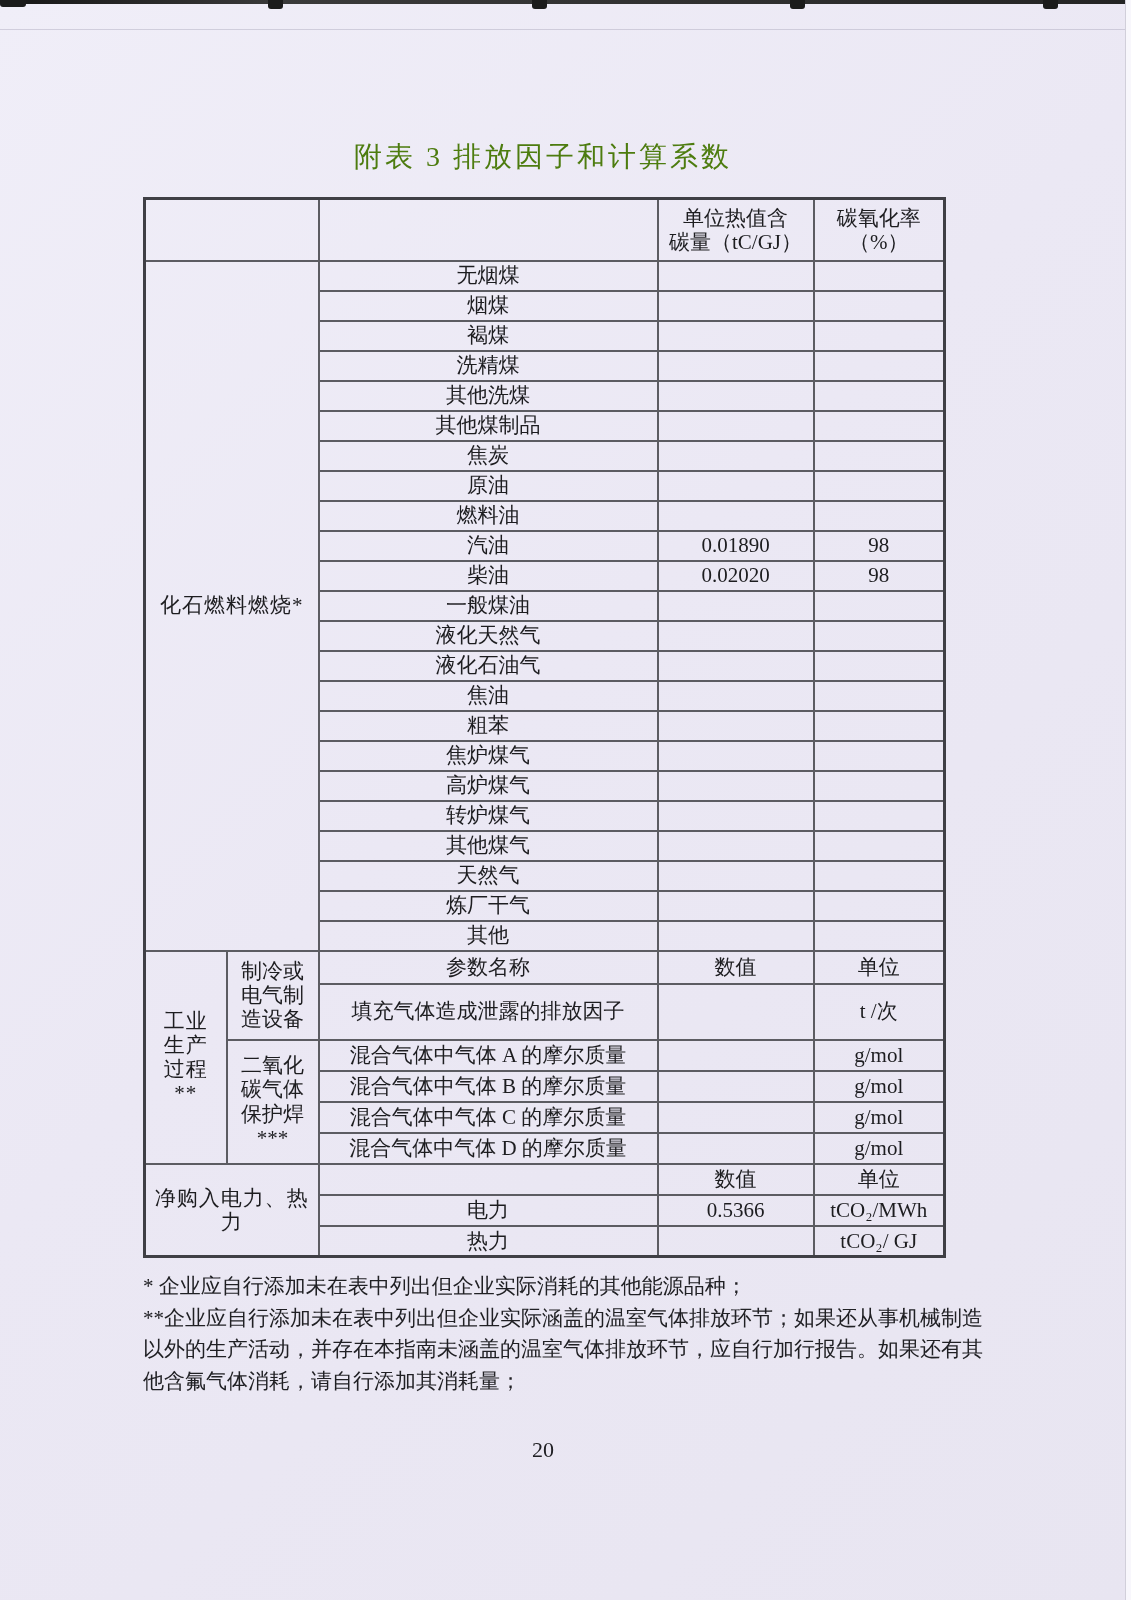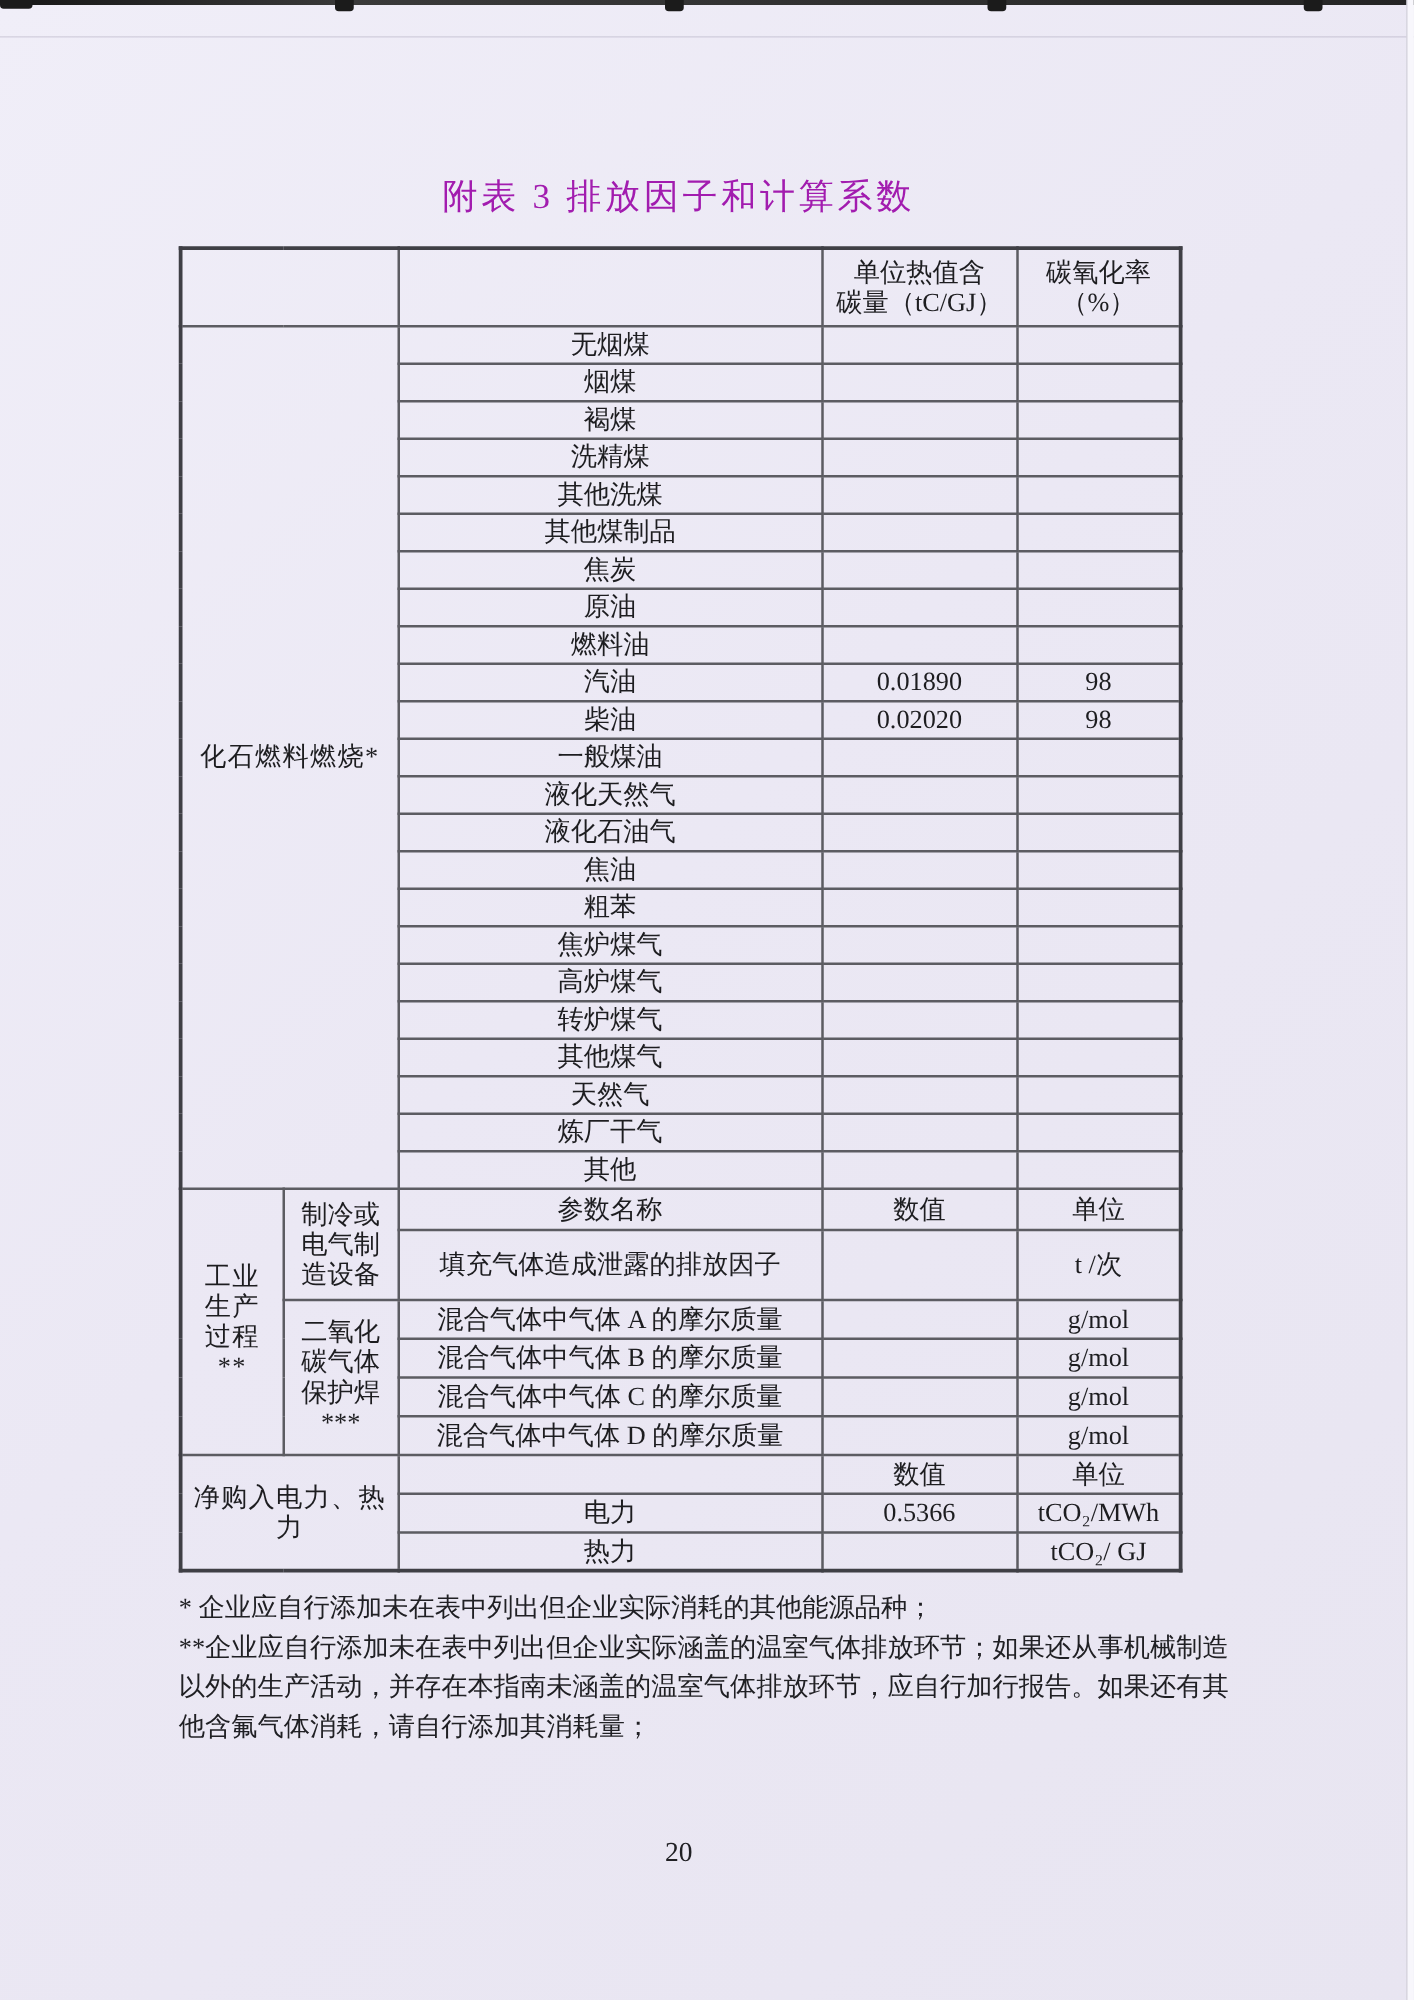--- a/index.html
+++ b/index.html
@@ -13,40 +13,40 @@
     background:linear-gradient(90deg,#161616,#3a3a3a 25%,#2e2e2e 70%,#242424);}
   .tick{position:absolute;top:0;height:9px;width:15px;background:#1b1b1b;border-radius:0 0 3px 3px;}
   .tick.t0{left:0;width:26px;height:7px;}
   .tick.t1{left:268px;} .tick.t2{left:532px;} .tick.t3{left:790px;} .tick.t4{left:1043px;}
   .scan-line{position:absolute;top:29px;left:0;width:100%;height:1px;background:rgba(128,126,150,.28);}
   .right-strip{position:absolute;top:0;right:0;width:5px;height:100%;
     background:#f8f7fc;border-left:1px solid rgba(118,116,140,.30);}
 
   .content{position:absolute;left:143px;top:0;}
   .title{width:800px;margin-top:138px;text-align:center;font-size:28px;
-    letter-spacing:3px;color:#a21caf;}
+    letter-spacing:3px;color:#4d7c0f;}
 
   table.doc{border-collapse:collapse;table-layout:fixed;width:800px;margin-top:21px;
     border:3px solid #3f3f45;background:transparent;}
   table.doc td{border:2px solid #5c5c62;text-align:center;vertical-align:middle;
     font-size:21px;line-height:1.15;padding:0;overflow:hidden;}
   .hdr{white-space:pre-line;font-size:22px;line-height:1.35;}
   .group{white-space:pre-line;font-size:22px;line-height:1.5;letter-spacing:1px;}
   .subgroup{white-space:pre-line;font-size:22px;line-height:1.3;}
   .pname{text-align:left;padding-left:13px;margin-left:24px;}
   tr.r-h{height:62px;}
   tr.r-f{height:30px;}
   tr.r-i1{height:33px;}
   tr.r-i2{height:56px;}
   tr.r-i{height:31px;}
   tr.r-p{height:31px;}
 
   .footnotes{width:870px;margin-top:13px;font-size:21px;line-height:1.5;color:#202024;}
   .footnotes .fn-line{white-space:nowrap;}
-  .pageno{width:800px;margin-top:72px;text-align:center;font-size:22px;color:#202024;}
+  .pageno{width:800px;margin-top:40px;text-align:center;font-size:22px;color:#202024;}
 </style>
 </head>
 <body>
 
 <div class="top-edge">
   <span class="tick t0"></span>
   <span class="tick t1"></span>
   <span class="tick t2"></span>
   <span class="tick t3"></span>
   <span class="tick t4"></span>

